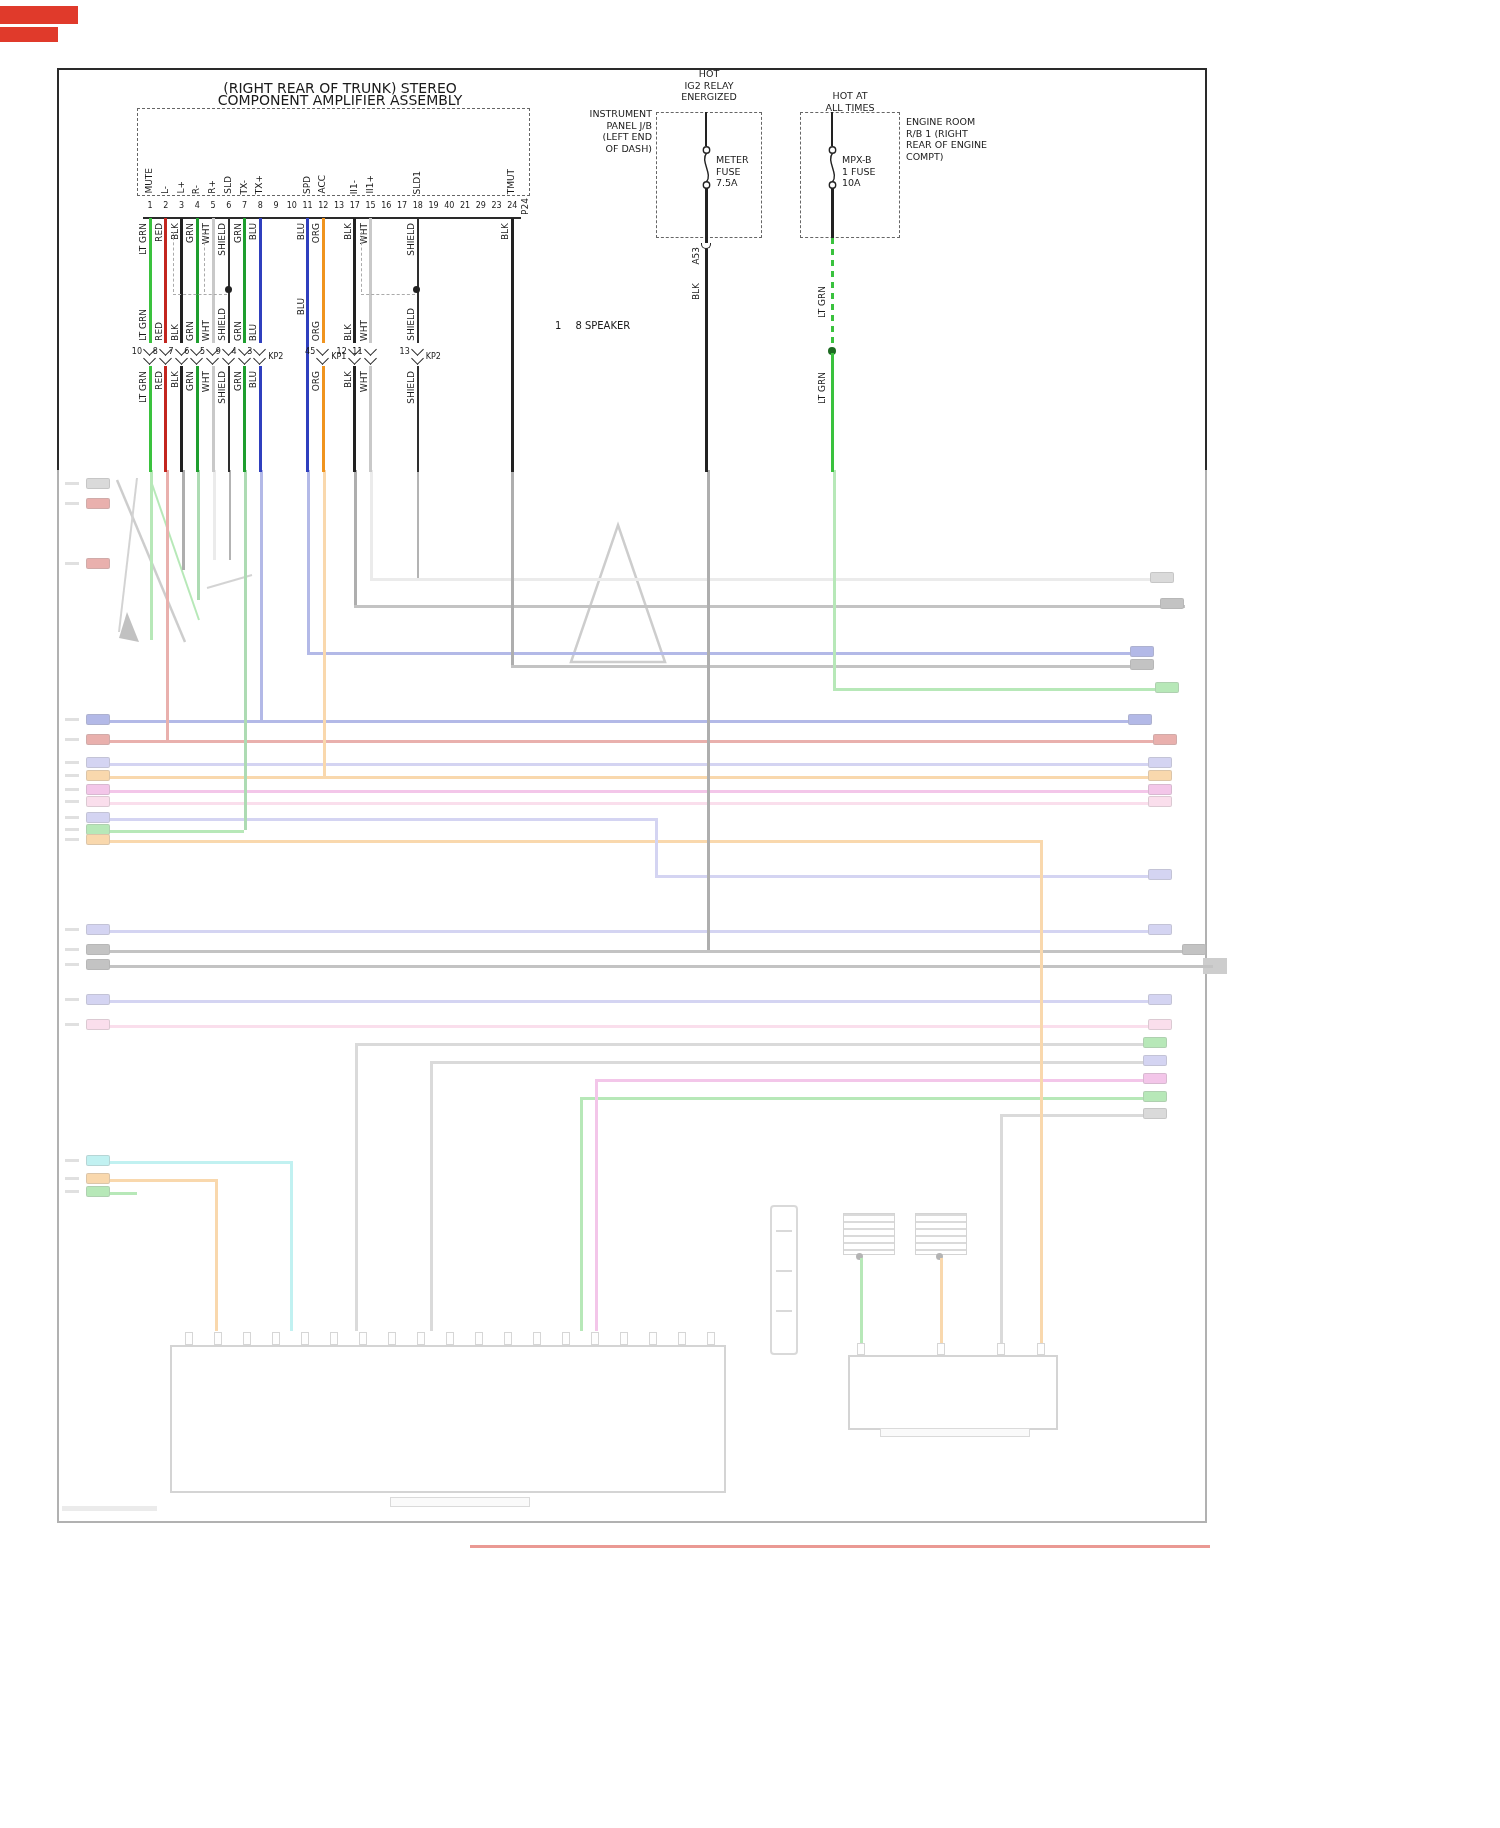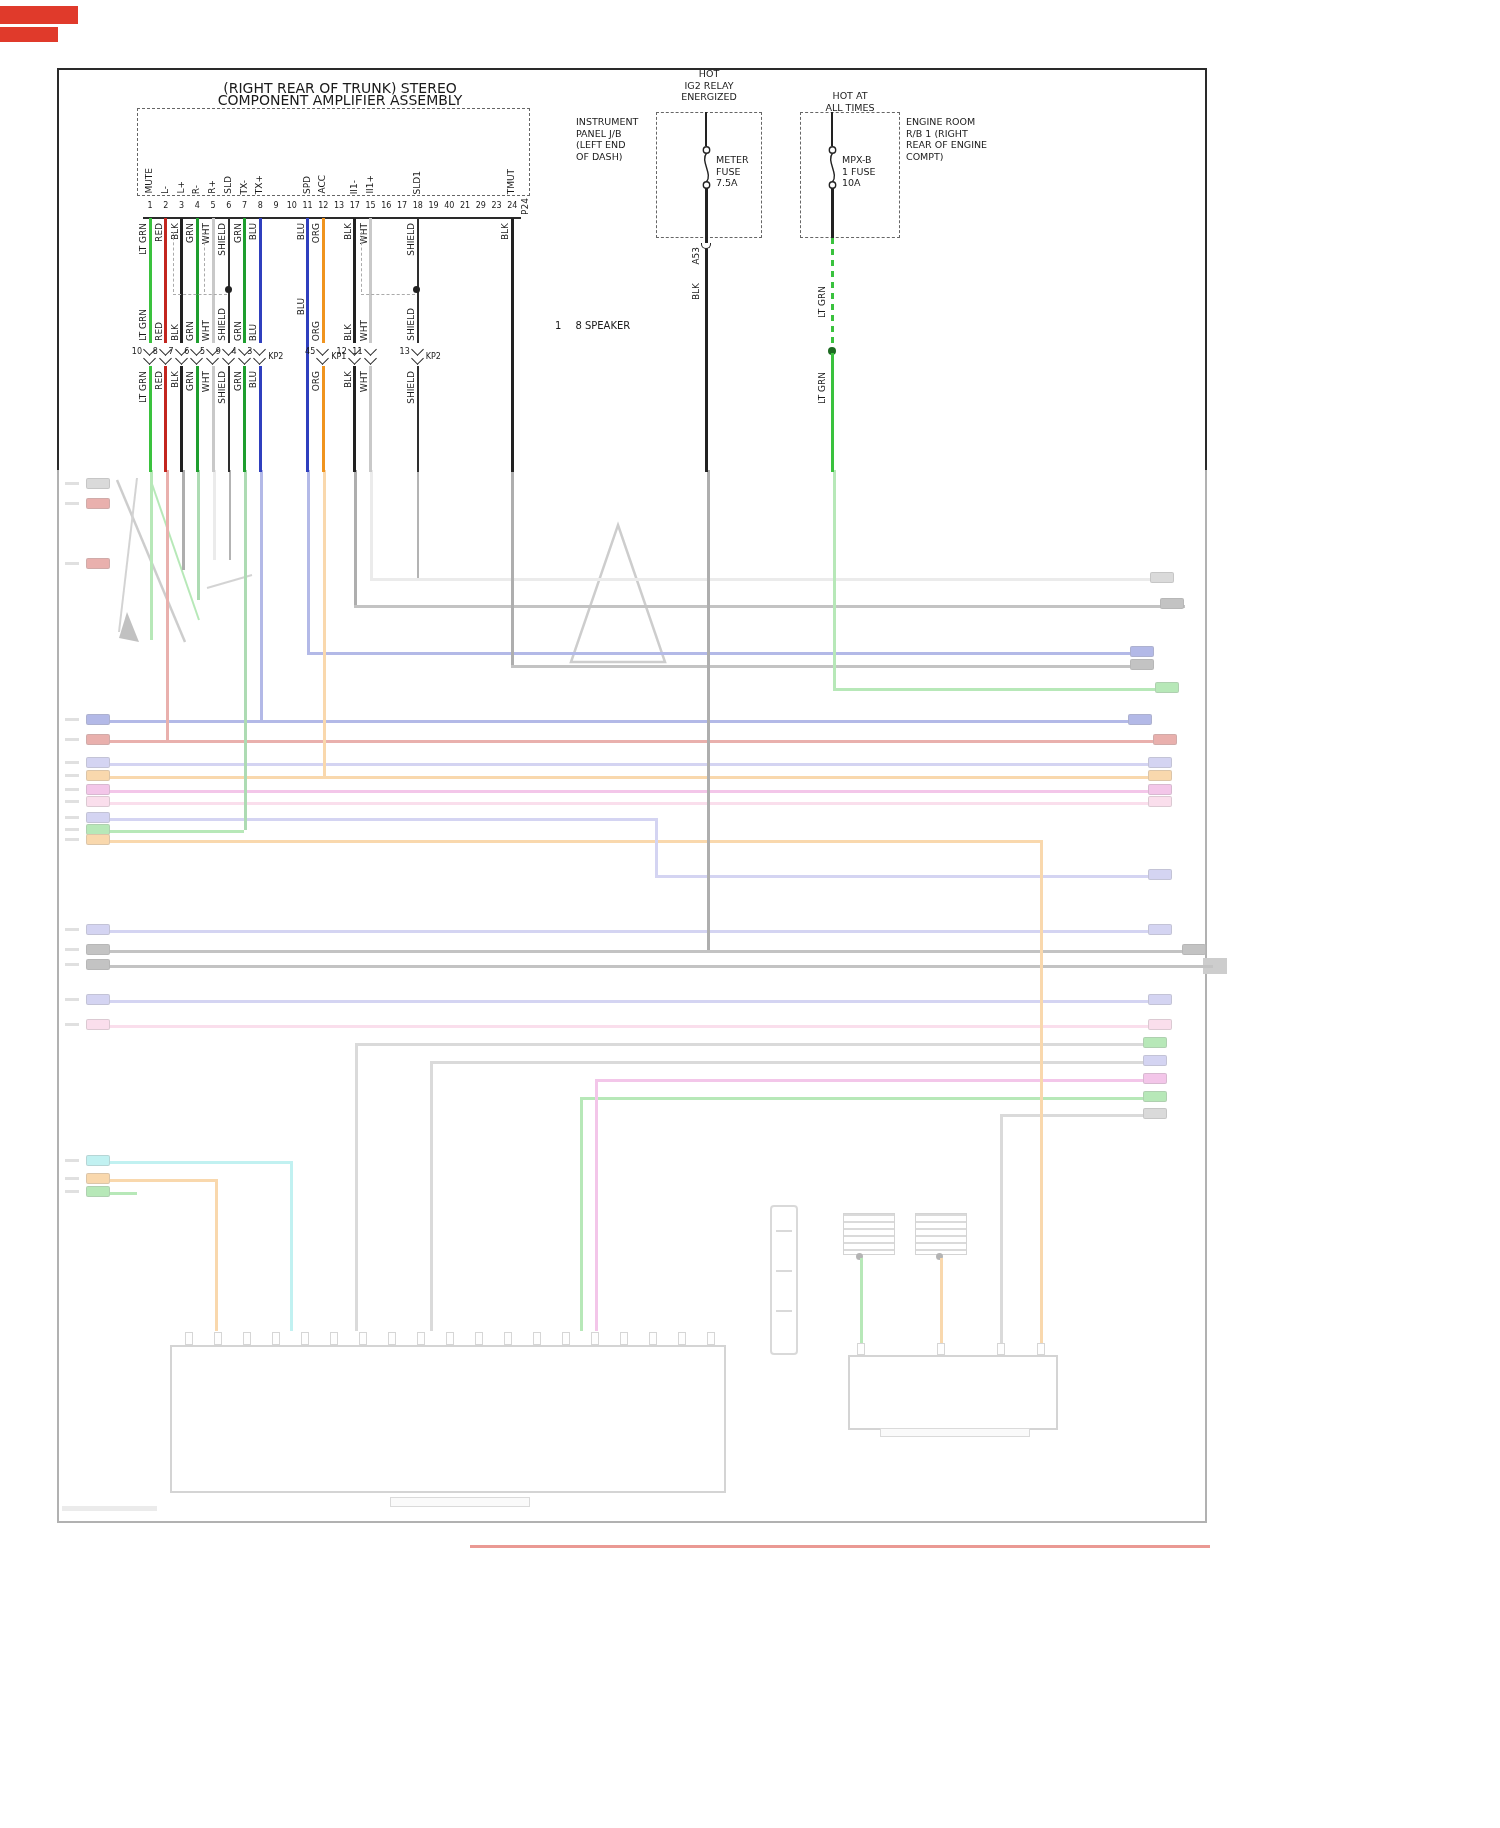--- a/index.html
+++ b/index.html
@@ -30,21 +30,21 @@
   <div class="abs" style="left:137px;top:108px;width:393px;height:88px;border:1px dashed #666"></div>
   <div class="vlabel" style="left:519px;top:198px">P24</div>
 
   <div class="abs" style="left:555px;top:320px;font-size:10px">
     <span>1</span><span style="margin-left:14px">8 SPEAKER</span>
   </div>
 
   <div class="abs small" style="left:656px;top:68px;width:106px;text-align:center">HOT
 IG2 RELAY
 ENERGIZED</div>
-  <div class="abs small" style="left:576px;top:116px;width:76px;">INSTRUMENT
+  <div class="abs small" style="left:576px;top:108px;width:76px;text-align:right">INSTRUMENT
 PANEL J/B
 (LEFT END
 OF DASH)</div>
   <div class="abs" style="left:656px;top:112px;width:106px;height:126px;border:1px dashed #666"></div>
   <div class="abs" style="left:705px;top:112px;width:2px;height:34px;background:#222"></div>
   <svg class="abs" style="left:698px;top:144px" width="17" height="48">
     <circle cx="8.5" cy="6" r="3.2" fill="#fff" stroke="#222" stroke-width="1.4"></circle>
     <circle cx="8.5" cy="41" r="3.2" fill="#fff" stroke="#222" stroke-width="1.4"></circle>
     <path d="M8.5 9.2 C 2 17, 15 30, 8.5 37.8" fill="none" stroke="#222" stroke-width="1.4"></path>
   </svg>

